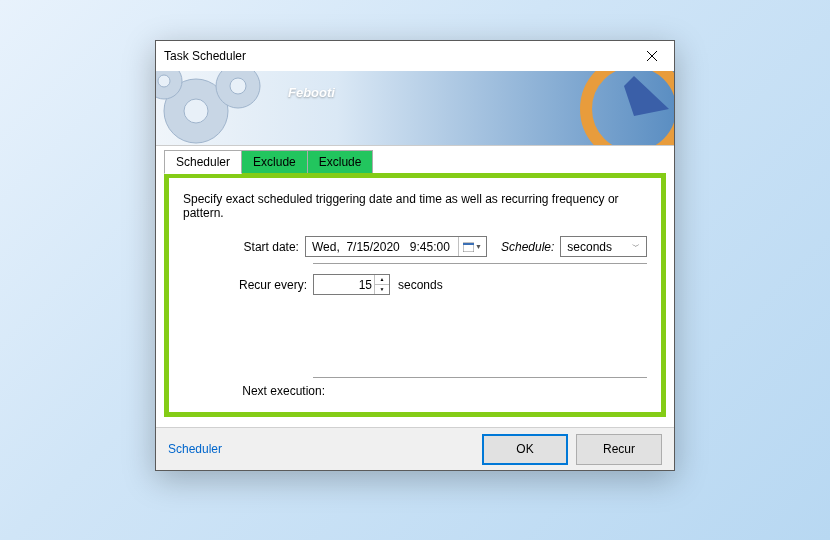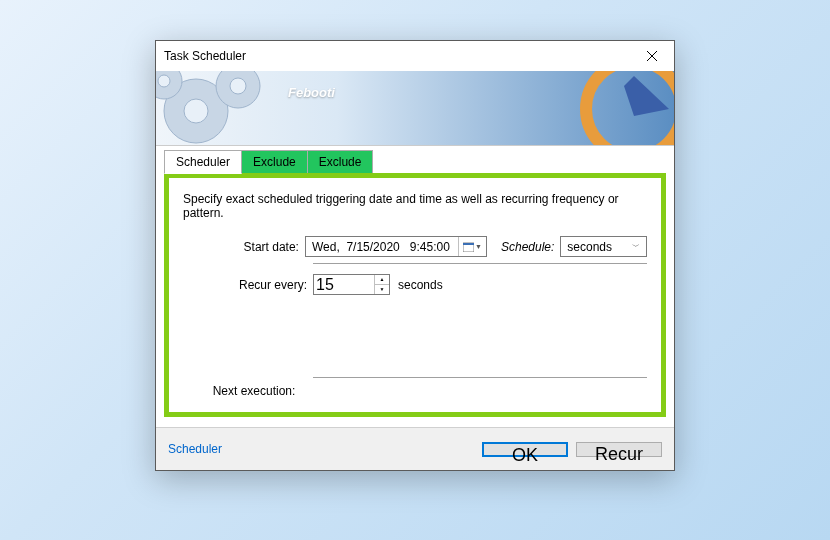--- a/index.html
+++ b/index.html
@@ -118,21 +118,21 @@
     align-items: center;
     margin-bottom: 6px;
   }
   .label {
     text-align: right;
     padding-right: 6px;
   }
   .label.startdate { width: 130px; }
   .label.schedule { width: auto; padding: 0 6px 0 14px; font-style: italic; }
   .label.recur { width: 130px; }
-  .label.next { width: 150px; padding-right: 8px; text-align: center; }
+  .label.next { width: 150px; padding-right: 8px; }
   .dt-input {
     display: flex;
     align-items: center;
     border: 1px solid #7a7a7a;
     height: 21px;
     background: #fff;
   }
   .dt-text {
     padding: 0 6px;
     width: 152px;
@@ -168,24 +168,24 @@
   }
   .hr.narrow { margin-left: 130px; }
   .spinner {
     display: flex;
     border: 1px solid #7a7a7a;
     height: 21px;
     background: #fff;
   }
   .spinner-input {
     width: 60px;
-    text-align: left;
+    text-align: right;
     border: none;
     outline: none;
-    font-size: 16px;
+    font-size: 12px;
   }
   .spinner-btns {
     width: 15px;
     display: flex;
     flex-direction: column;
     border-left: 1px solid #c0c0c0;
   }
   .spinner-btn {
     flex: 1;
     display: flex;
@@ -208,25 +208,25 @@
     align-items: center;
     padding: 0 12px;
   }
   .footer-link {
     color: #0066cc;
     cursor: pointer;
     flex: 1;
   }
   .btn {
     width: 86px;
-    height: 15px;
+    height: 31px;
     border: 1px solid #adadad;
     background: #e1e1e1;
     font-family: inherit;
-    font-size: 18px;
+    font-size: 12px;
     cursor: pointer;
     margin-left: 8px;
   }
   .btn.primary {
     border: 2px solid #0078d7;
   }
 </style>
 </head>
 <body>
 

